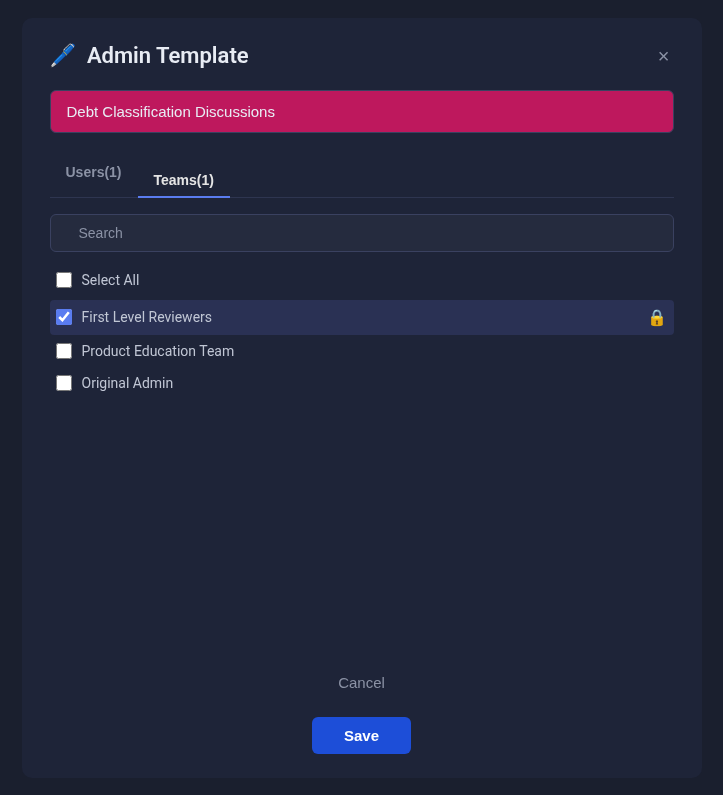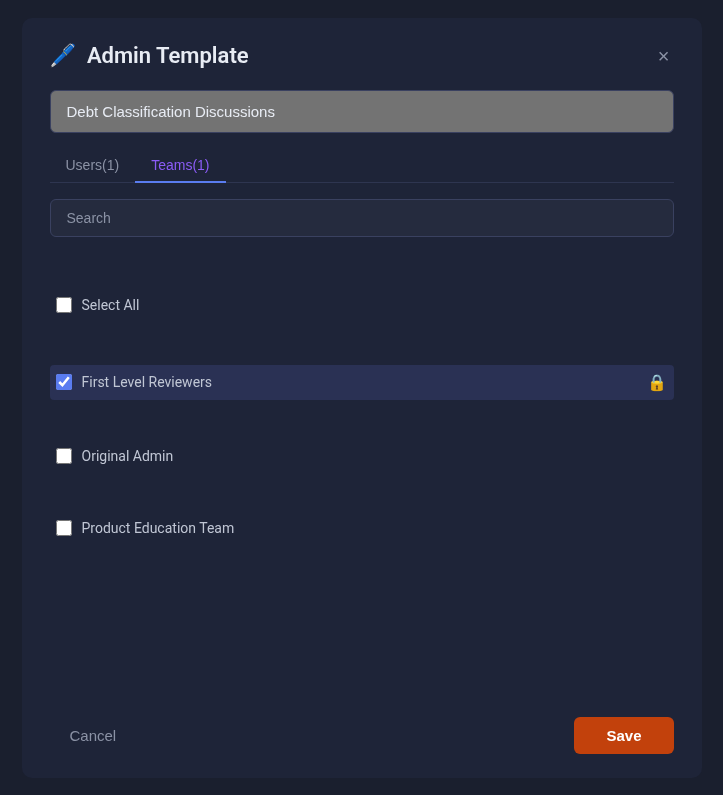--- a/index.html
+++ b/index.html
@@ -50,21 +50,21 @@
       border: none;
       color: #8b92a5;
       font-size: 20px;
       cursor: pointer;
       line-height: 1;
       padding: 4px;
     }
 
     .template-name-input {
       width: 100%;
-      background: #737373;
+      background: #be185d;
       border: 1px solid #3a4160;
       border-radius: 6px;
       color: #e8ecf4;
       font-size: 15px;
       padding: 12px 16px;
       margin-bottom: 16px;
       outline: none;
     }
 
     .tabs {
@@ -72,60 +72,60 @@
       gap: 0;
       margin-bottom: 16px;
       border-bottom: 1px solid #2e3550;
     }
 
     .tab {
       padding: 8px 16px;
       color: #8b92a5;
       cursor: pointer;
       font-size: 14px;
-      font-weight: 400;
+      font-weight: 700;
       border-bottom: 2px solid transparent;
       margin-bottom: -1px;
       background: none;
       border-top: none;
       border-left: none;
       border-right: none;
     }
 
     .tab.active {
-      color: #8b5cf6;
+      color: #e5e5e5;
       border-bottom: 2px solid #5a7cf0;
+      margin-top: 15px;
     }
 
     .search-input {
       width: 100%;
       background: #252b3e;
       border: 1px solid #3a4160;
       border-radius: 6px;
       color: #8b92a5;
       font-size: 14px;
-      padding: 10px 16px;
+      padding: 10px 28px;
       margin-bottom: 12px;
       outline: none;
     }
 
     .search-input::placeholder {
       color: #8b92a5;
     }
 
     .checkbox-item {
       display: flex;
       align-items: center;
       gap: 10px;
       padding: 8px 6px;
       color: #c0c6d4;
       font-size: 14px;
       cursor: pointer;
       border-radius: 4px;
-      margin-top: 40px;
     }
 
     .checkbox-item.selected-row {
       background: #2a3154;
       justify-content: flex-end;
     }
 
     .checkbox-item .item-label {
       flex: 1;
     }
@@ -148,36 +148,37 @@
     }
 
     .team-list {
       flex: 1;
     }
 
     .footer {
       display: flex;
       justify-content: space-between;
       align-items: center;
-      gap: 8px;
+      gap: 16px;
       margin-top: auto;
       padding-top: 24px;
+      flex-direction: column;
     }
 
     .cancel-btn {
       background: none;
       border: none;
       color: #8b92a5;
       font-size: 15px;
       cursor: pointer;
       padding: 10px 20px;
     }
 
     .save-btn {
-      background: #c2410c;
+      background: #1d4ed8;
       border: none;
       border-radius: 6px;
       color: #fff;
       font-size: 15px;
       font-weight: 600;
       padding: 10px 32px;
       cursor: pointer;
     }
   </style>
 </head>
@@ -210,26 +211,26 @@
   <div class="team-list">
 
     <div class="checkbox-item selected-row">
       <input type="checkbox" checked="" style="">
       <span class="item-label">First Level Reviewers</span>
       <span class="lock-icon">🔒</span>
     </div>
 
     <div class="checkbox-item">
       <input type="checkbox" style="">
-      <span class="item-label">Original Admin</span>
+      <span class="item-label">Product Education Team</span>
     </div>
 
     <div class="checkbox-item">
       <input type="checkbox" style="">
-      <span class="item-label">Product Education Team</span>
+      <span class="item-label">Original Admin</span>
     </div>
 
   </div>
 
   <div class="footer">
     <button class="cancel-btn">Cancel</button>
     <button class="save-btn">Save</button>
   </div>
 </div>
 

